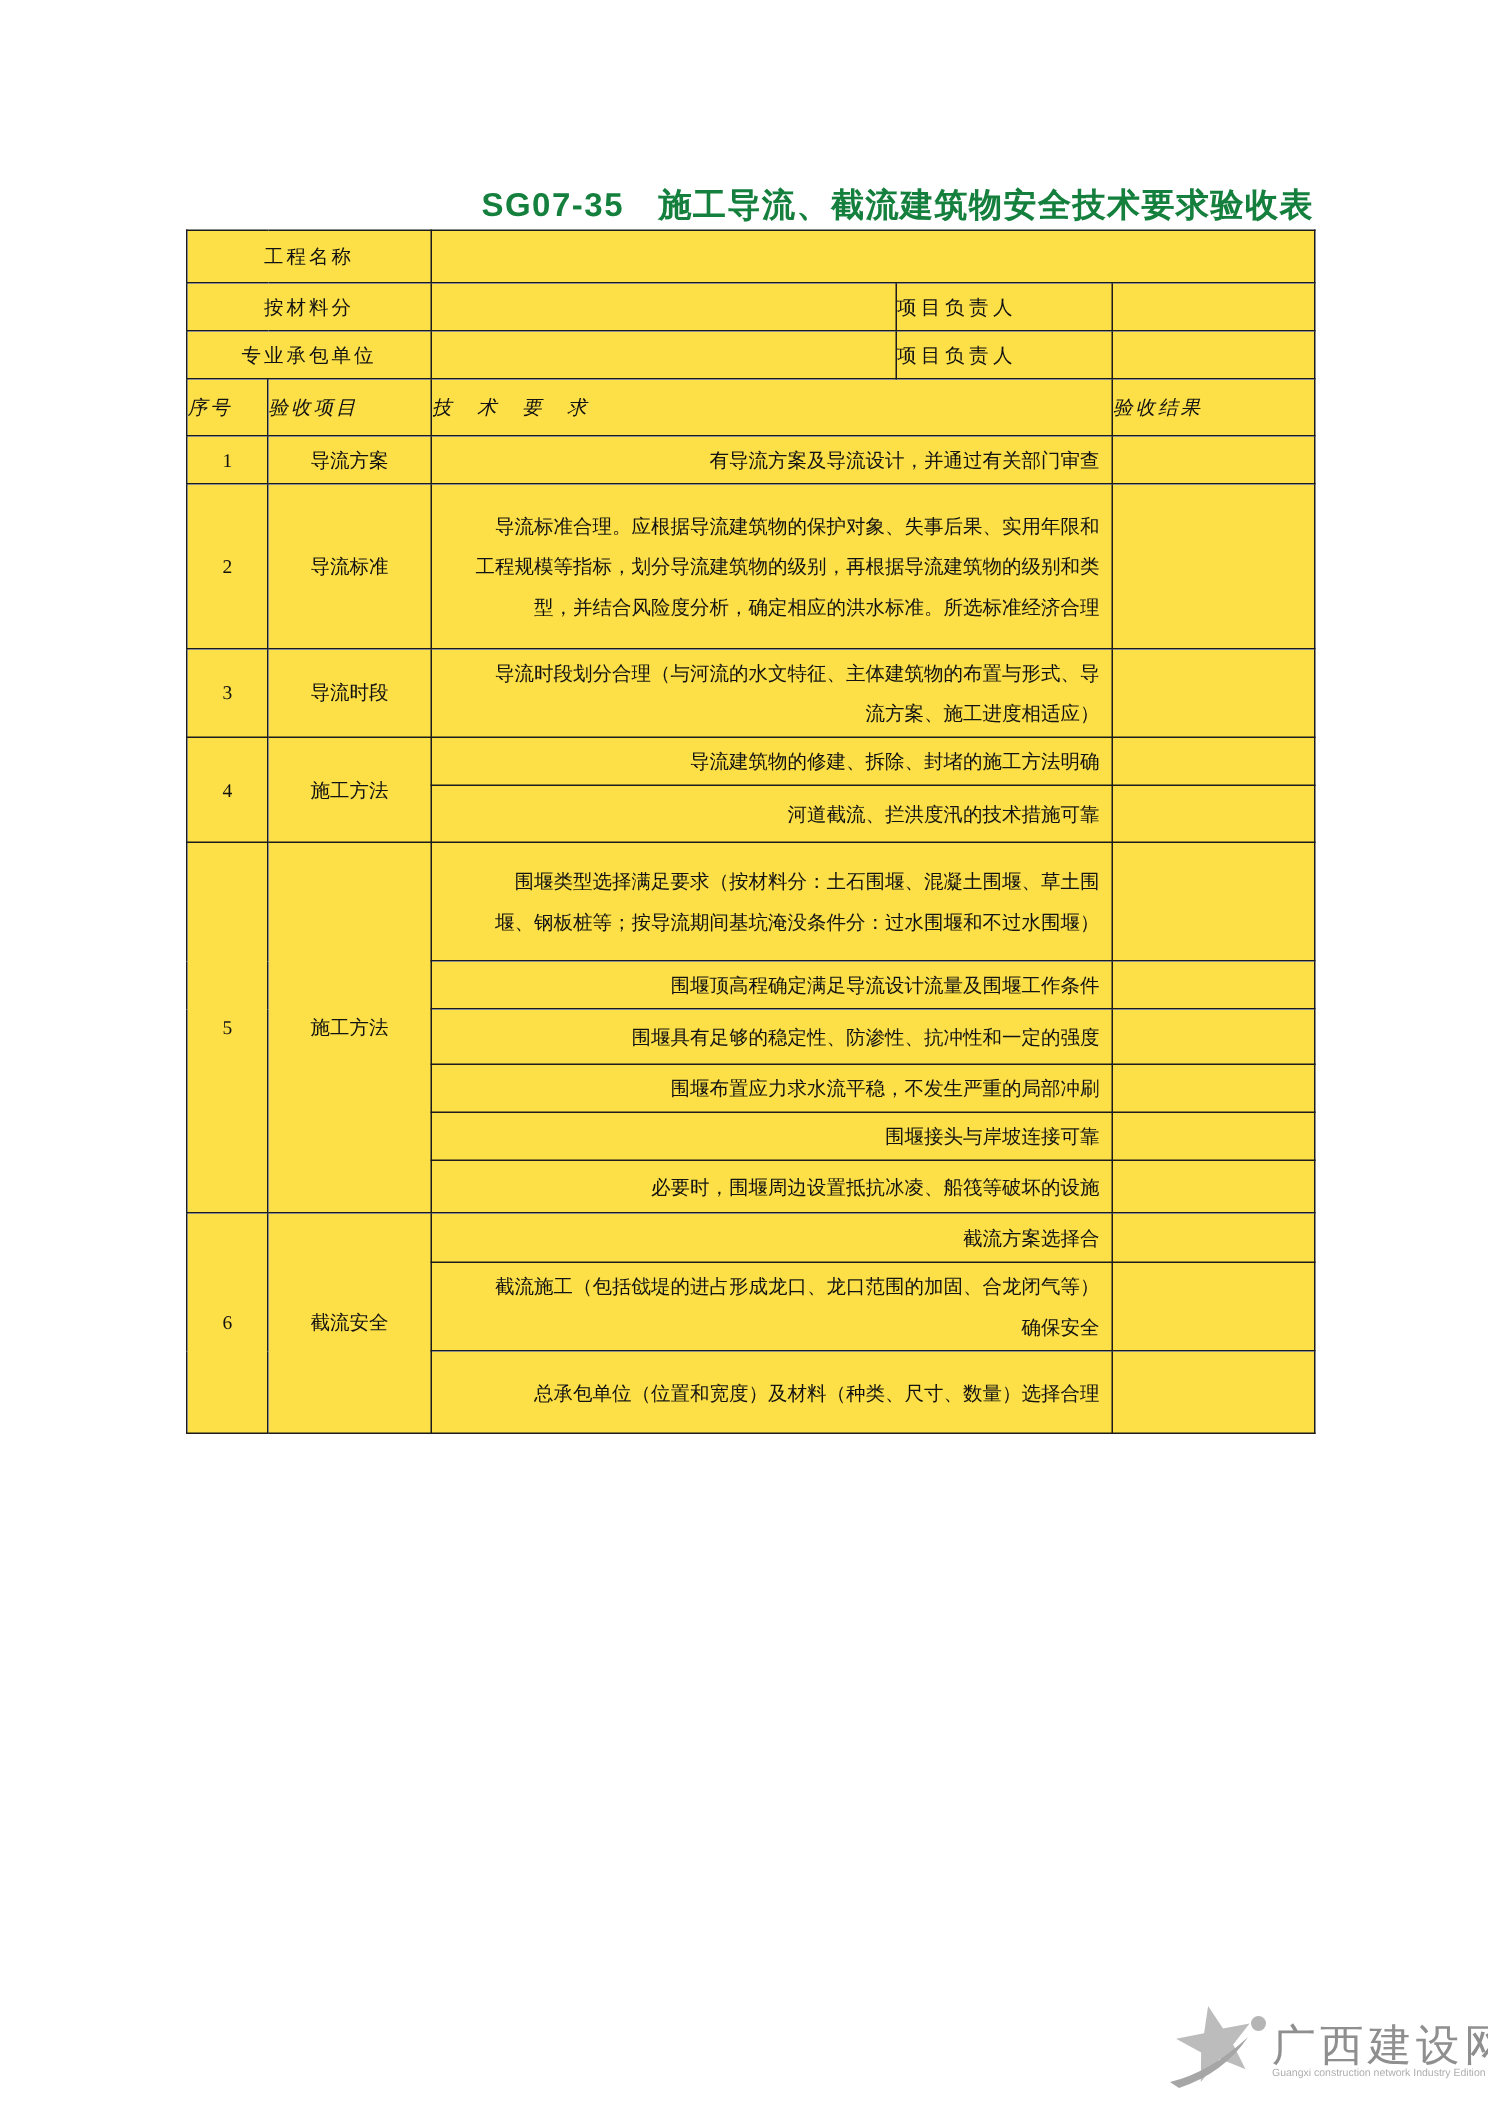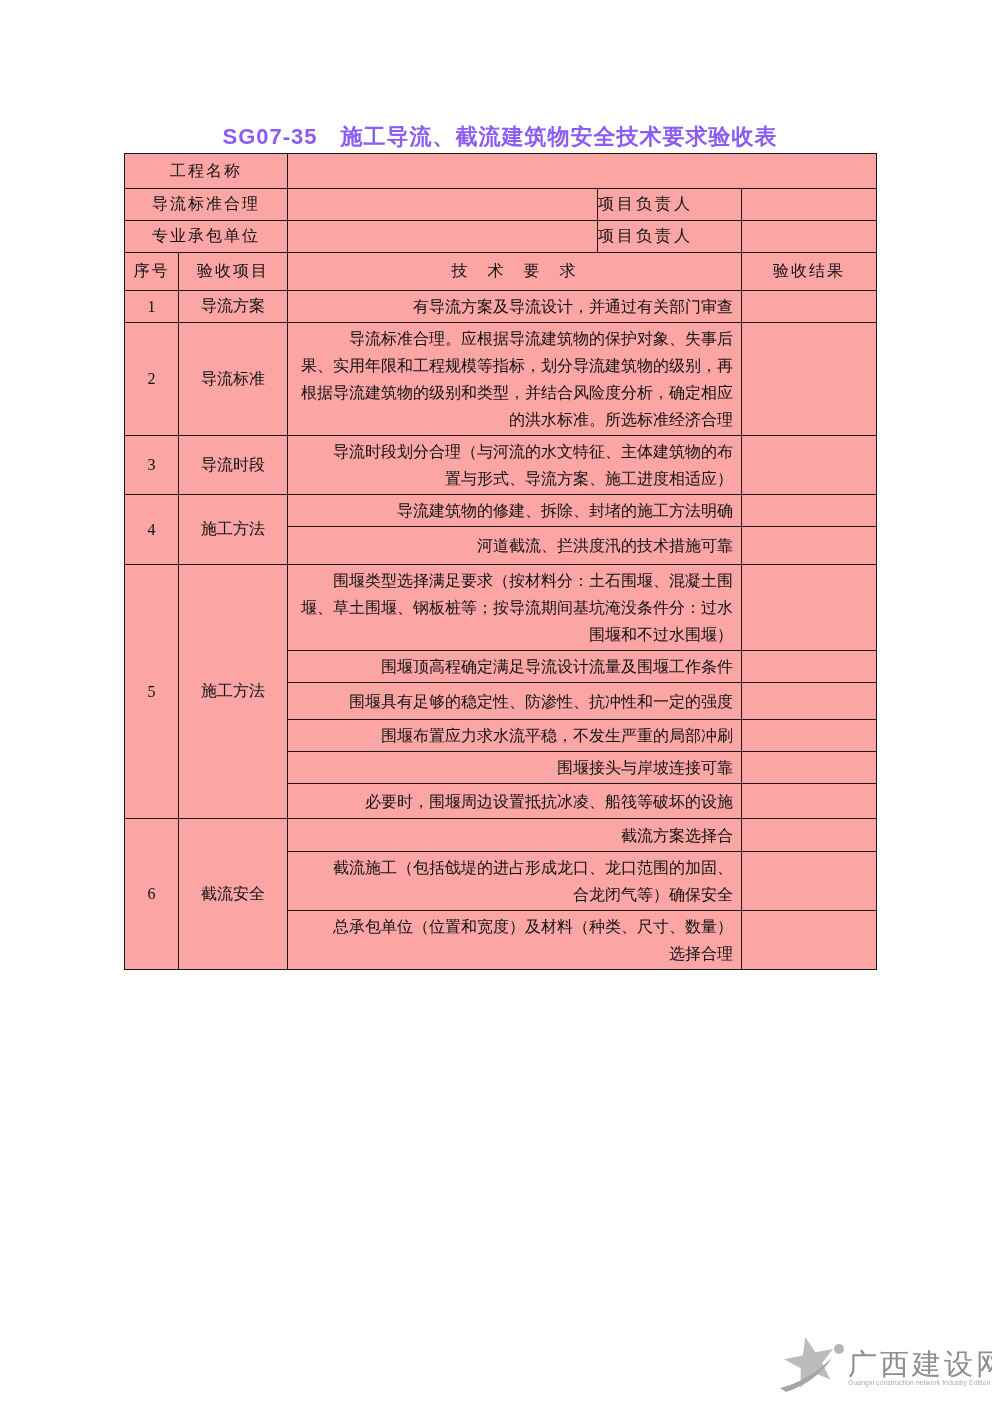--- a/index.html
+++ b/index.html
@@ -11,48 +11,48 @@
     font-family: "Liberation Serif", "DejaVu Serif", serif;
     color: #121212;
     overflow: hidden;
   }
 
   .doc-title {
     position: absolute;
     left: 124px;
     top: 122px;
     width: 752px;
-    text-align: center;
+    text-align: right;
     font-family: "Liberation Sans", "DejaVu Sans", sans-serif;
     font-weight: 700;
     font-size: 22px;
     letter-spacing: 1px;
-    color: #8b5cf6;
+    color: #15803d;
     white-space: nowrap;
   }
 
   table.form {
     position: absolute;
     left: 124px;
     top: 153px;
     width: 752px;
     border-collapse: collapse;
     table-layout: fixed;
   }
   table.form td {
     border: 1px solid #1b1b1b;
-    font-size: 16px;
+    font-size: 13px;
     vertical-align: middle;
-    background: #fca5a5;
+    background: #fde047;
     overflow: hidden;
   }
   td.c { text-align: center; }
   td.lbl { text-align: center; letter-spacing: 2px; }
   td.lbl-wide { text-align: left; letter-spacing: 3px; }
-  td.head { text-align: center; letter-spacing: 2px; }
+  td.head { letter-spacing: 2px; font-style: italic; }
   td.req {
     text-align: right;
     padding: 2px 8px 2px 5px;
     text-indent: 2em;
     line-height: 27px;
   }
   td.blank { background: #ffffff; }
 
   .watermark {
     position: absolute;
@@ -94,21 +94,21 @@
     <col style="width:144px">
     <col style="width:135px">
   </colgroup>
 
   <tbody>
       <tr style="height:35px">
     <td colspan="2" class="lbl">工程名称</td>
     <td colspan="3" class="blank"></td>
   </tr>
   <tr style="height:32px">
-    <td colspan="2" class="lbl">导流标准合理</td>
+    <td colspan="2" class="lbl">按材料分</td>
     <td class="blank"></td>
     <td class="lbl-wide">项目负责人</td>
     <td class="blank"></td>
   </tr>
   <tr style="height:32px">
     <td colspan="2" class="lbl">专业承包单位</td>
     <td class="blank"></td>
     <td class="lbl-wide">项目负责人</td>
     <td class="blank"></td>
   </tr>

